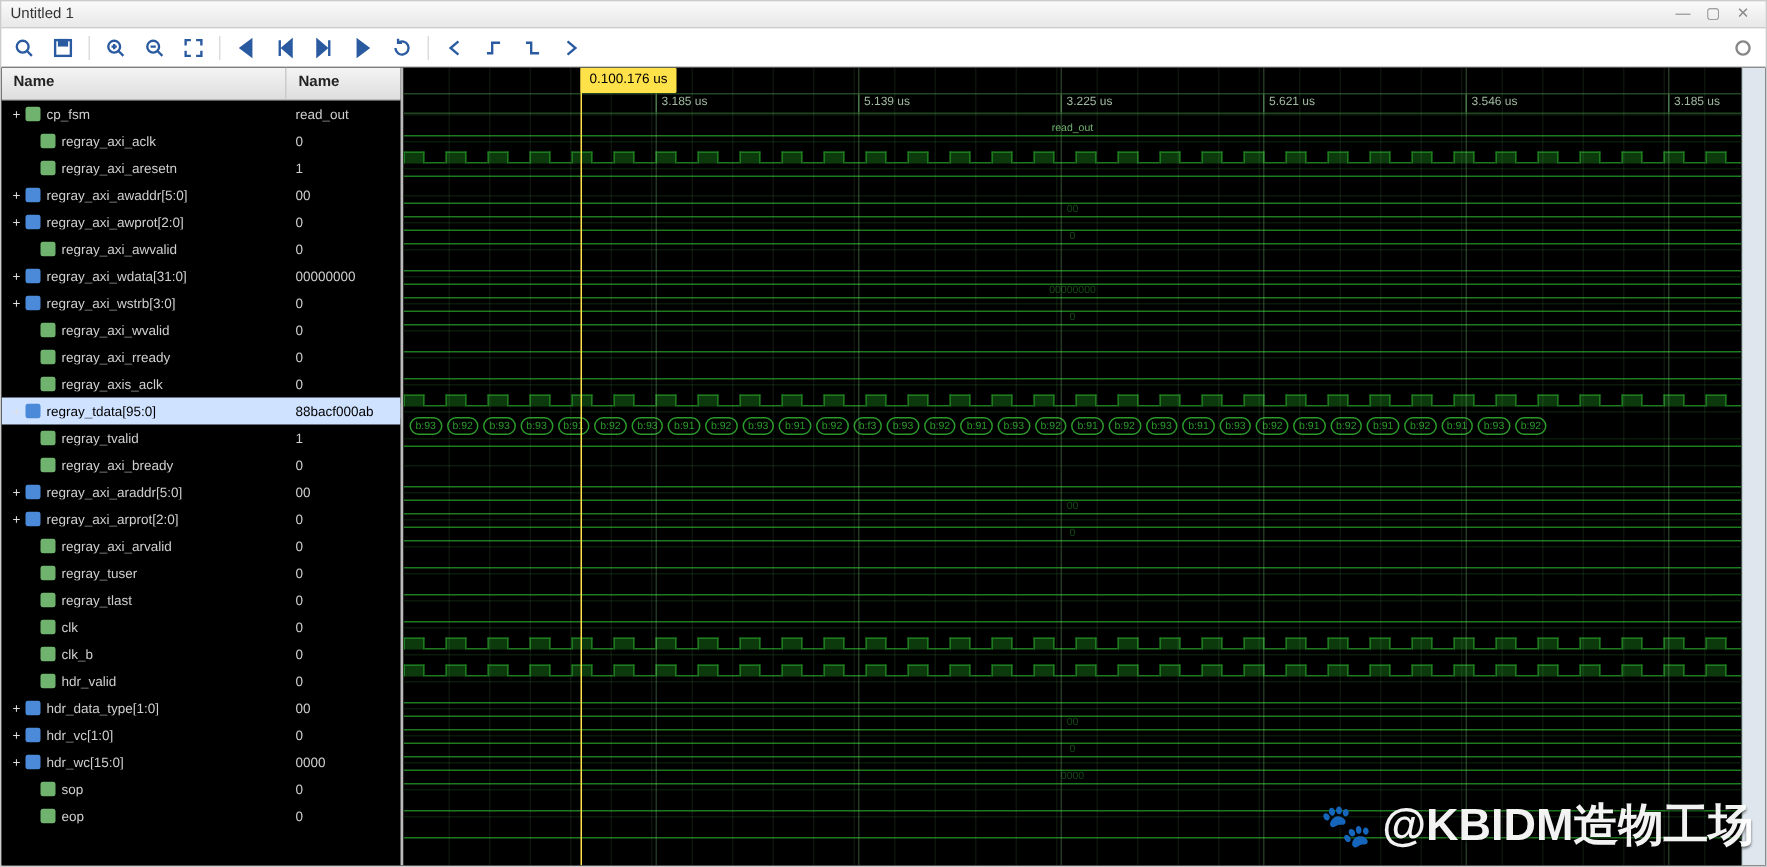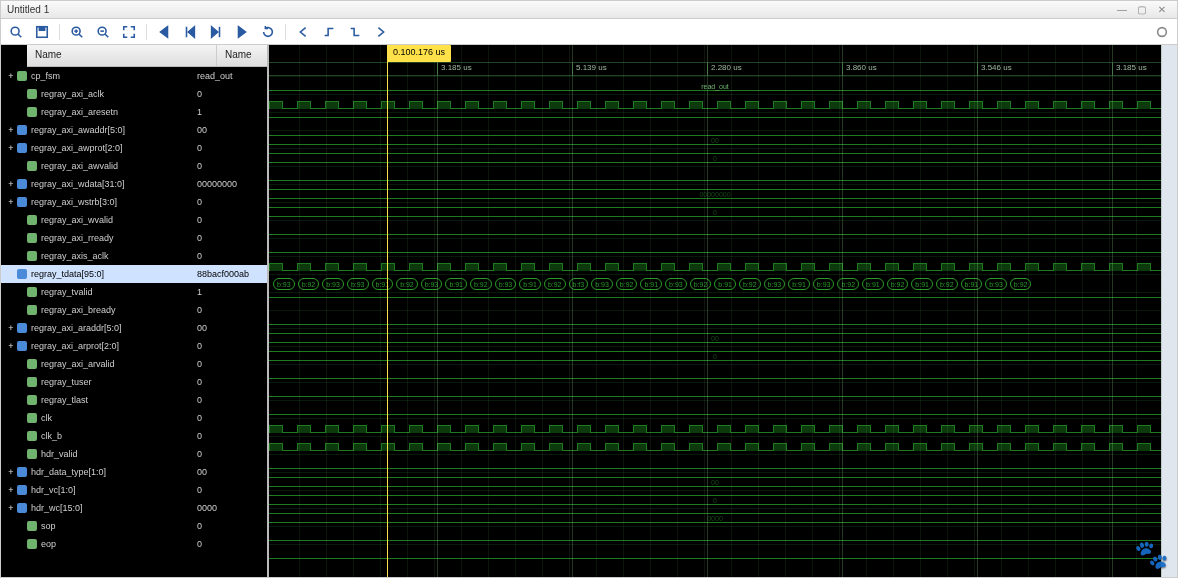--- a/index.html
+++ b/index.html
@@ -8,21 +8,21 @@
   .titlebar { height: 18px; background: linear-gradient(#fafafa,#e8e8e8); border-bottom: 1px solid #ccc; display: flex; align-items: center; padding: 0 6px; color: #333; font-size: 10px; }
   .titlebar .spacer { flex: 1; }
   .win-btn { width: 18px; height: 14px; margin-left: 2px; color: #888; font-size: 10px; text-align: center; line-height: 14px; cursor: pointer; }
   .toolbar { height: 26px; background: #fff; border-bottom: 1px solid #ccc; display: flex; align-items: center; padding: 0 6px; gap: 8px; }
   .tbtn { width: 18px; height: 18px; display: flex; align-items: center; justify-content: center; color: #2a5aa0; cursor: pointer; }
   .tbtn svg { width: 14px; height: 14px; stroke: currentColor; fill: none; stroke-width: 1.8; }
   .tsep { width: 1px; height: 16px; background: #ddd; }
   .toolbar .end { margin-left: auto; color: #888; }
   .body { flex: 1; display: flex; background: #000; overflow: hidden; position: relative; }
   .left { width: 268px; display: flex; flex-direction: column; background: #000; border-right: 2px solid #bbb; }
-  .lhdr { height: 22px; background: linear-gradient(#f4f4f4,#dedede); border-bottom: 1px solid #bbb; display: flex; color: #222; font-weight: normal; font-size: 10px; margin-left: 26px; }
+  .lhdr { height: 22px; background: linear-gradient(#f4f4f4,#dedede); border-bottom: 1px solid #bbb; display: flex; color: #222; font-weight: bold; font-size: 10px; }
   .lhdr .c1 { width: 190px; padding: 4px 8px; border-right: 1px solid #ccc; }
   .lhdr .c2 { flex: 1; padding: 4px 8px; }
   .siglist { flex: 1; overflow: hidden; }
   .sigrow { height: 18px; display: flex; align-items: center; color: #cfcfcf; font-size: 9px; }
   .sigrow.sel { background: #cfe2ff; color: #000; }
   .sigrow.sel .c2 { background: #cfe2ff; color: #000; }
   .sigrow .exp { width: 12px; text-align: center; color: #e0e0e0; font-size: 9px; }
   .sigrow .ico { width: 10px; height: 10px; margin-right: 4px; display: inline-block; }
   .sigrow .ico.scal { background: #6fb36f; border-radius: 2px; }
   .sigrow .ico.bus  { background: #4a8ad8; border-radius: 2px; }
@@ -406,22 +406,22 @@
           </div>
         </div>
     </div>
 
     <div class="wave" id="wave">
       <div class="marker" id="marker" style="left: 118px;">0.100.176 us</div>
       <div class="cursor" id="cursor" style="left: 118px;"></div>
       <div class="ruler" id="ruler">
           <div class="rtick" style="left: 168px;">3.185 us</div>
           <div class="rtick" style="left: 303px;">5.139 us</div>
-          <div class="rtick" style="left: 438px;">2.280 us</div>
-          <div class="rtick" style="left: 573px;">3.860 us</div>
+          <div class="rtick" style="left: 438px;">3.225 us</div>
+          <div class="rtick" style="left: 573px;">5.621 us</div>
           <div class="rtick" style="left: 708px;">3.546 us</div>
           <div class="rtick" style="left: 843px;">3.185 us</div>
         </div>
       <div class="waverows" id="waverows">
           <div class="wrow">
             <div class="constline" style="top: 13px;"></div>
             <span class="centerlbl" style="color: rgb(111, 179, 111);">read_out</span>
           </div>
           <div class="wrow">
             <div class="clk" style="left: 0px; right: 0px;">
@@ -840,15 +840,16 @@
         <div class="gridv" style="left: 786px;"></div>
         <div class="gridv" style="left: 813px;"></div>
         <div class="gridv" style="left: 840px;"></div>
         <div class="gridv" style="left: 867px;"></div>
       </div>
 
     <div class="rscroll"></div>
 
     <div class="watermark">
       <span class="paw">🐾</span>
+      <span>@KBIDM造物工场</span>
     </div>
   </div>
 </div>
 
 </body></html>

